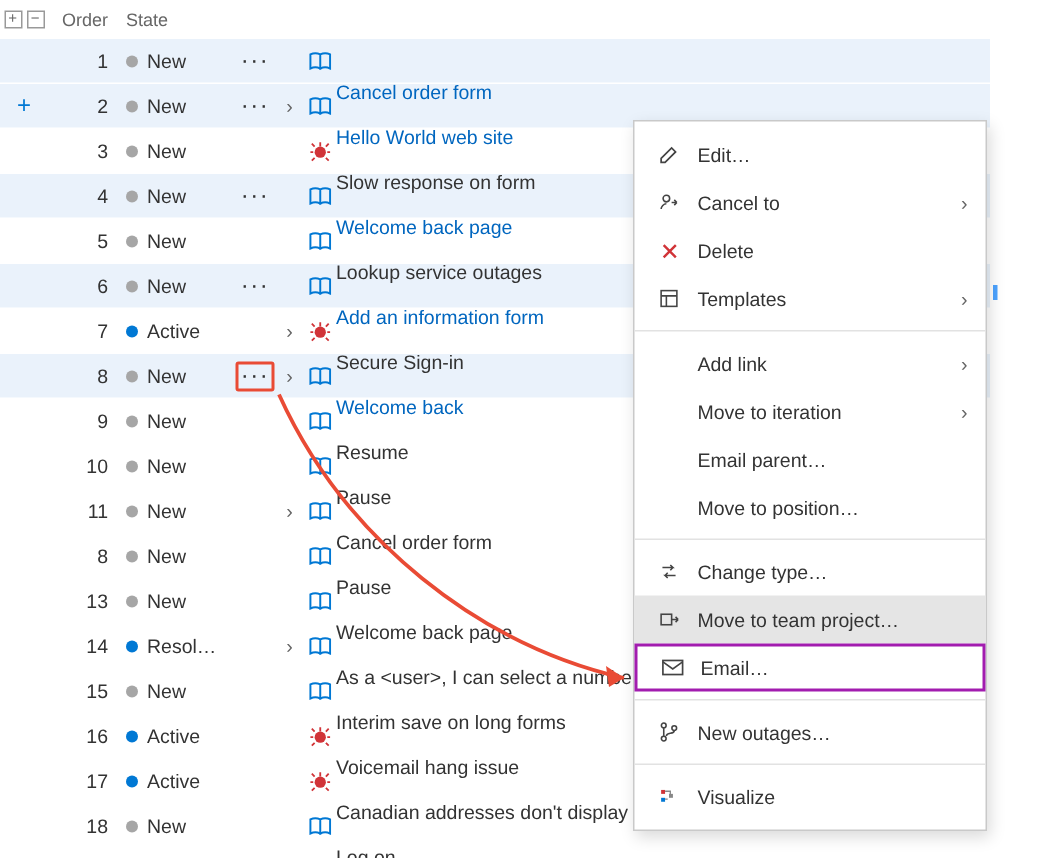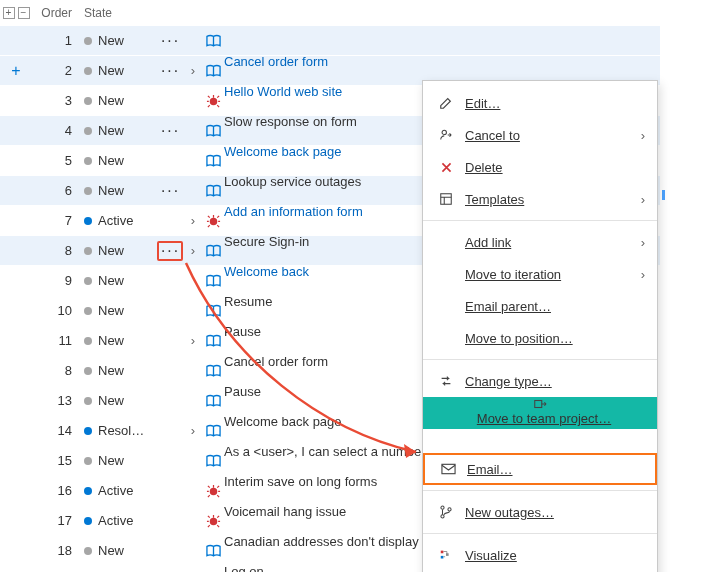--- a/index.html
+++ b/index.html
@@ -35,24 +35,24 @@
   .row-add { color:#0078d4; font-size:16px; cursor:pointer; }
 
   
   .svgicon { display:block; }
 
   
   .ctx-menu { position:absolute; top:80px; left:422px; width:236px; background:#fff; border:1px solid #c9c9c9; box-shadow:2px 4px 10px rgba(0,0,0,.15); padding:6px 0; }
   .ctx-item { display:flex; align-items:center; height:32px; padding:0 12px; cursor:pointer; }
   .ctx-item.sub .chev { margin-left:auto; color:#666; }
   .ctx-icon { width:22px; display:flex; align-items:center; justify-content:center; }
-  .ctx-label { padding-left:8px; white-space:nowrap;text-decoration:underline; }
+  .ctx-label { padding-left:8px; white-space:nowrap; }
   .ctx-sep { height:1px; background:#e2e2e2; margin:5px 0; }
-  .ctx-item.framed { border:2px solid #f97316;margin-top:24px; }
-  .ctx-item.highlight { background:#14b8a6;flex-direction:column; }
+  .ctx-item.framed { border:2px solid #a21caf; }
+  .ctx-item.highlight { background:#e5e5e5; }
 
   
   .anno { position:absolute; top:0; left:0; pointer-events:none; }
   .anno path { stroke:#e94b35; stroke-width:2.5; fill:none; }
   .anno polygon { fill:#e94b35; }
 
   
   .edge-ticks { position:absolute; top:190px; left:620px; display:flex; gap:18px; }
   .edge-ticks span { width:3px; height:10px; background:#4da3ff; display:block; }
 </style>

